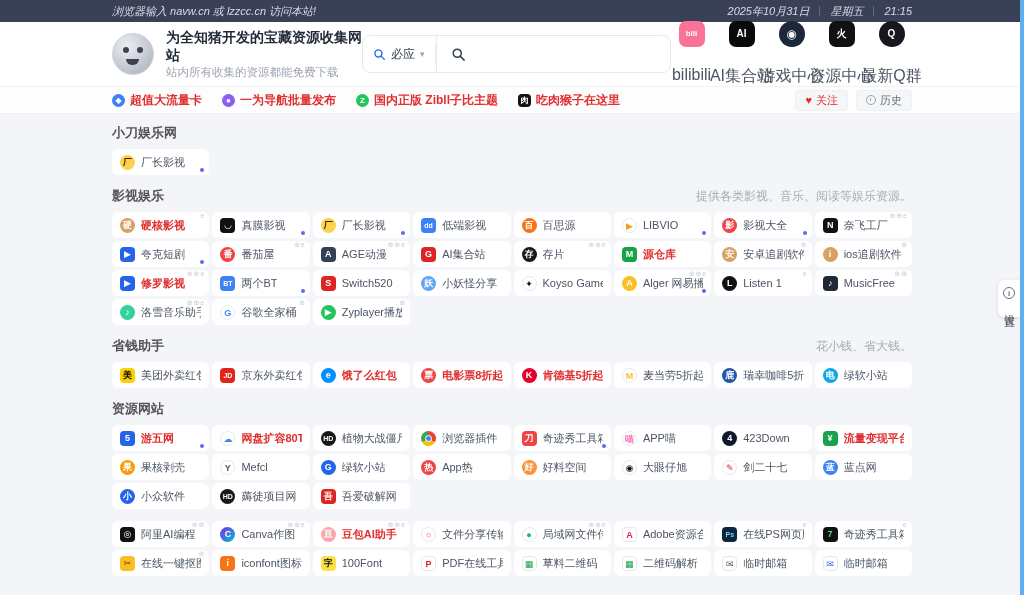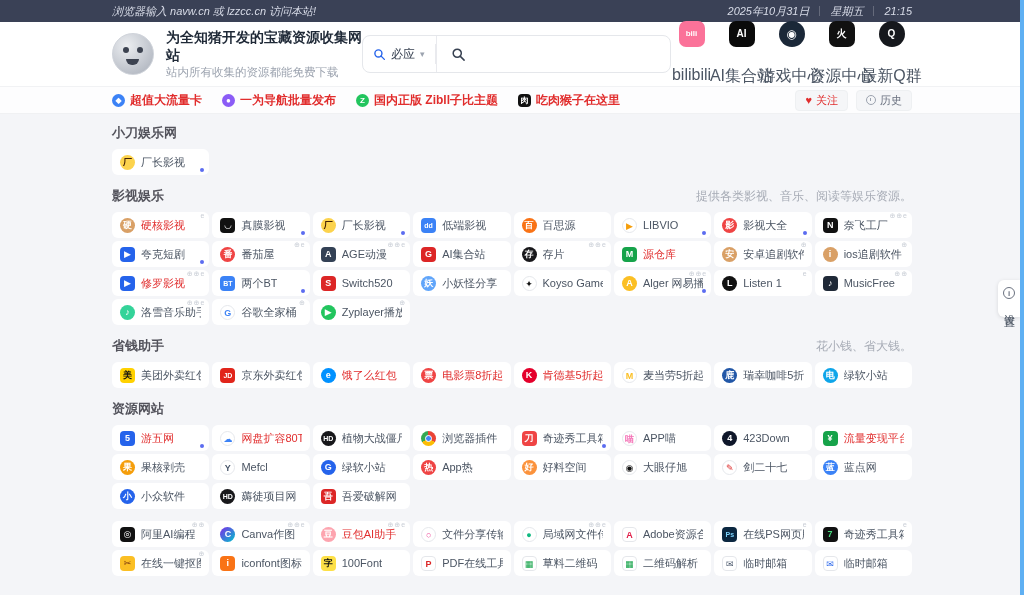--- a/index.html
+++ b/index.html
@@ -58,21 +58,21 @@
   
   main{padding-top:10px;}
   .section{margin-bottom:12px;}
   .sec-head{display:flex;justify-content:space-between;align-items:flex-end;margin-bottom:7px;}
   .sec-title{font-size:13px;font-weight:bold;color:#52525b;}
   .sec-desc{font-size:12px;color:#a6abb5;}
   .grid{display:grid;grid-template-columns:repeat(8,1fr);gap:3px;}
   .card{position:relative;display:flex;align-items:center;gap:6px;height:26px;background:#fff;border-radius:6px;
     padding:0 8px;cursor:pointer;overflow:hidden;}
   .card .label{font-size:11px;color:#4b5563;white-space:nowrap;overflow:hidden;}
-  .card .label.red{color:#e12d2d;font-weight:normal;}
+  .card .label.red{color:#e12d2d;font-weight:bold;}
   .ic{display:inline-block;width:15px;height:15px;border-radius:4px;font-size:9px;font-weight:bold;line-height:15px;
     text-align:center;color:#fff;flex-shrink:0;box-sizing:border-box;position:relative;}
   .ic.round{border-radius:50%;}
   .ic.bd{border:1px solid #e5e7eb;}
   .ic.chrome{background:conic-gradient(#ea4335 0 120deg,#fbbc05 120deg 240deg,#34a853 240deg 360deg);}
   .ic.chrome::after{content:"";position:absolute;left:4px;top:4px;width:7px;height:7px;border-radius:50%;
     background:#4285f4;border:1px solid #fff;box-sizing:border-box;}
   .ic.canva{background:linear-gradient(135deg,#7d2ae8,#00c4cc);}
   .dot{position:absolute;right:5px;bottom:3px;width:4px;height:4px;border-radius:50%;background:#5b6cf0;}
   .badges{position:absolute;right:4px;top:0;font-size:7px;color:#c9ced6;letter-spacing:1px;}

